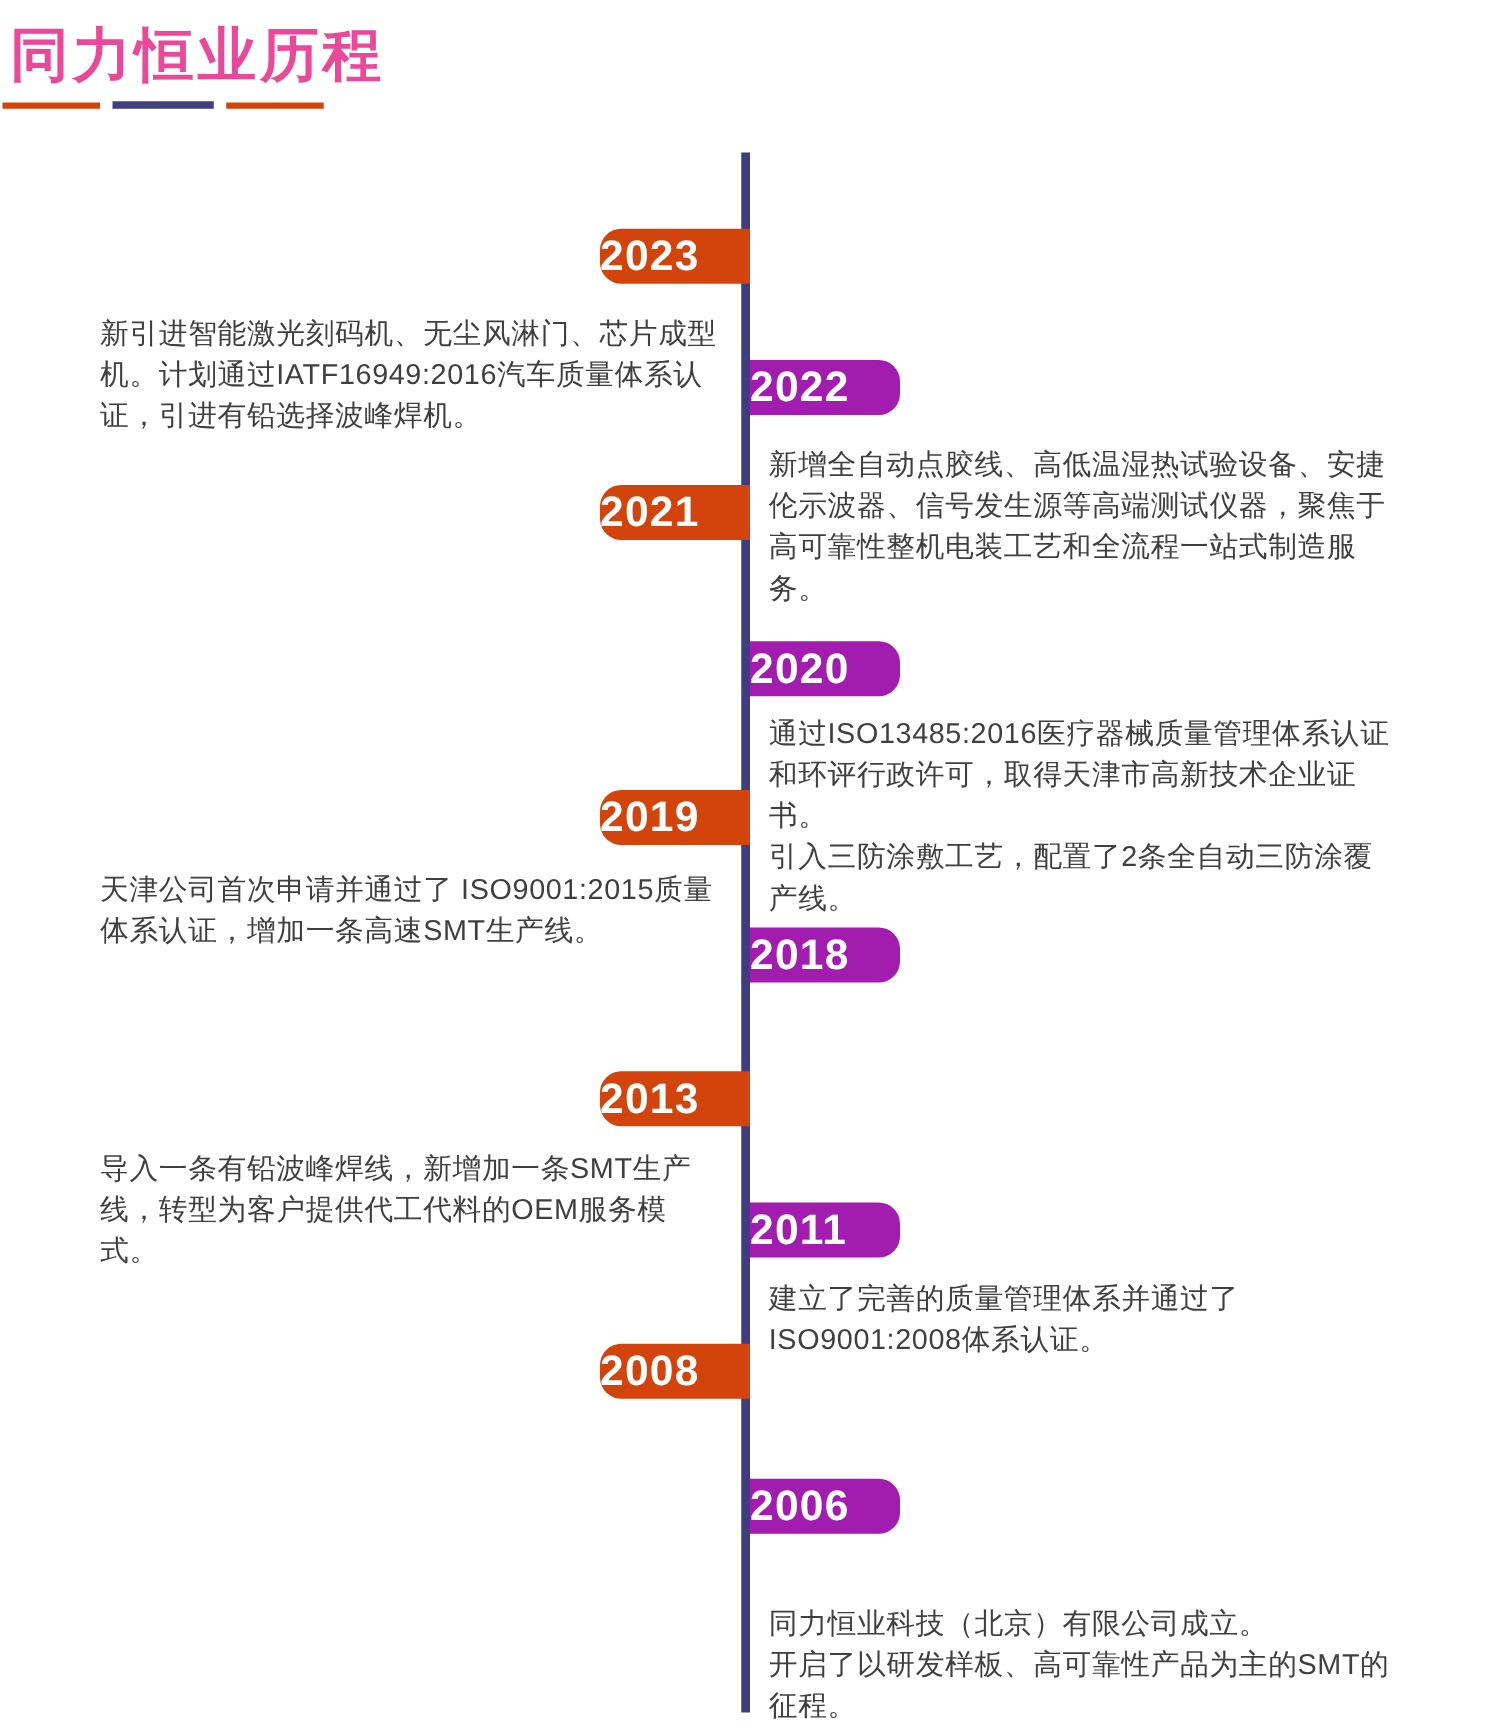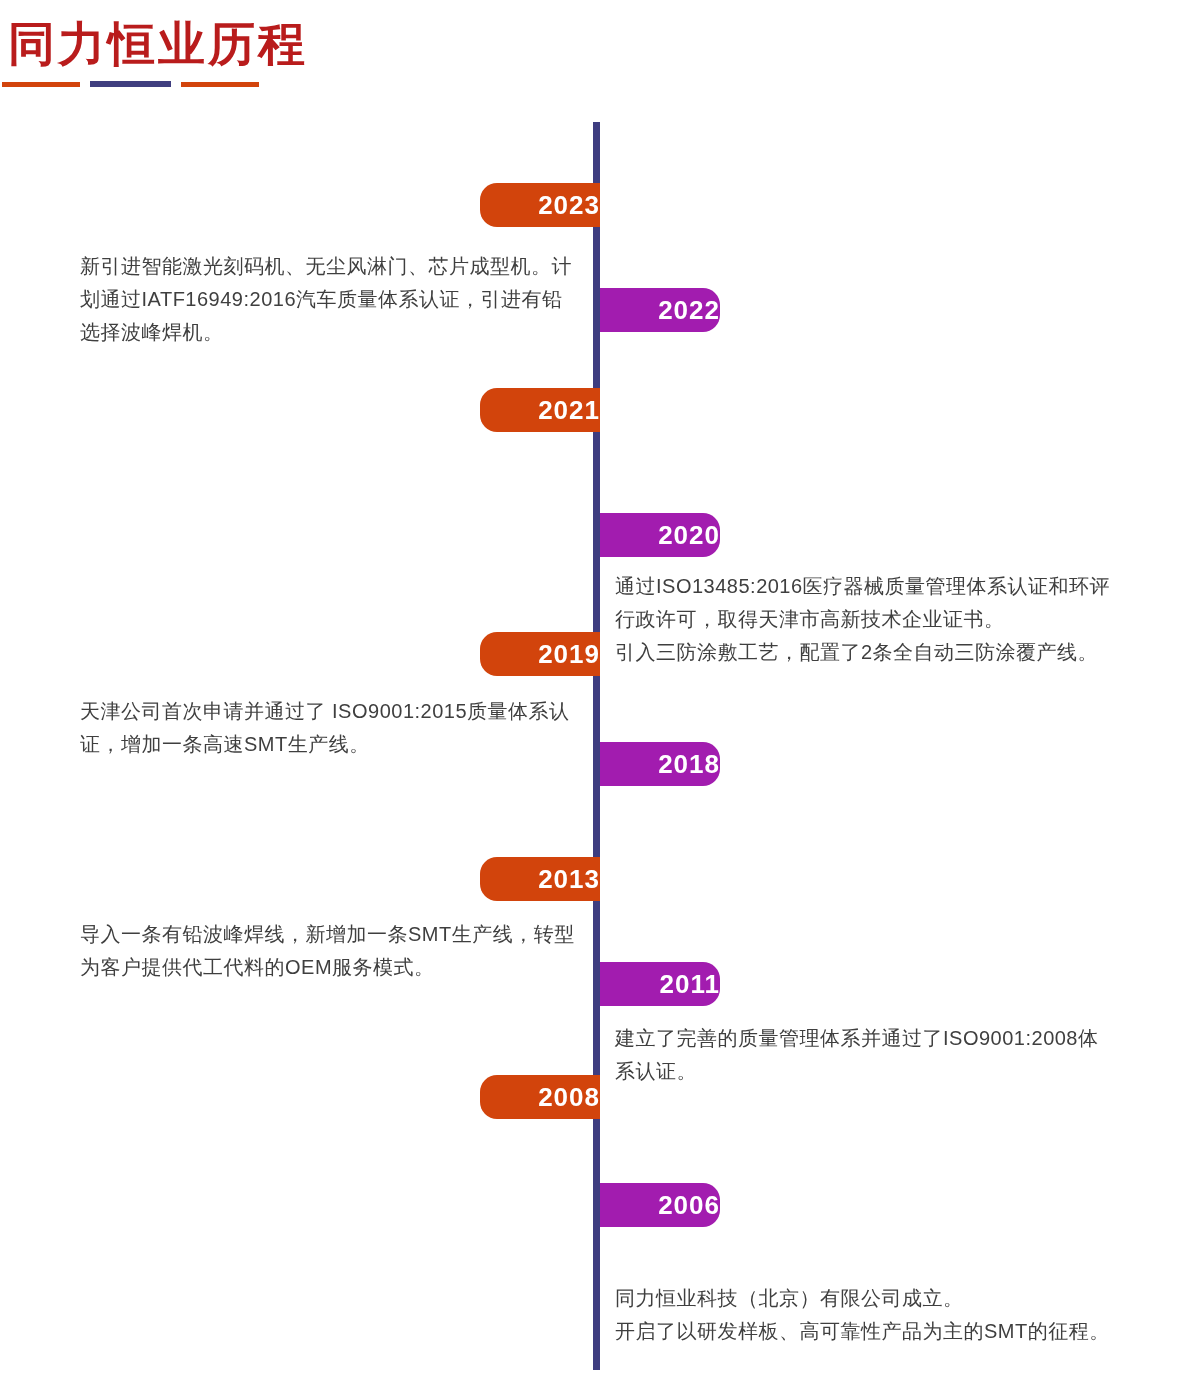--- a/index.html
+++ b/index.html
@@ -15,21 +15,21 @@
   }
 
   
   .page-title {
     position: absolute;
     left: 8px;
     top: 16px;
     font-size: 47px;
     font-weight: 900;
     letter-spacing: 3px;
-    color: #b91c1c;
+    color: #ec4899;
     line-height: 1.2;
   }
   .title-underline {
     position: absolute;
     left: 2px;
     top: 81px;
     display: flex;
     align-items: center;
     gap: 10px;
   }
@@ -46,24 +46,24 @@
     height: 1248px;
     background: #3e3d80;
   }
 
   
   .badge {
     position: absolute;
     height: 44px;
     width: 120px;
     color: #ffffff;
-    font-size: 26px;
+    font-size: 34px;
     font-weight: bold;
     line-height: 44px;
-    text-align: right;
+    text-align: left;
     letter-spacing: 1px;
   }
   .badge.left {
     left: 480px;
     background: #d2440c;
     border-radius: 17px 0 0 17px;
   }
   .badge.right {
     left: 600px;
     background: #a21caf;
@@ -76,21 +76,21 @@
   .b4 { top: 632px; }
   .b5 { top: 742px; }
   .b6 { top: 857px; }
   .b7 { top: 962px; }
   .b8 { top: 1075px; }
   .b9 { top: 1183px; }
 
   
   .desc {
     position: absolute;
-    font-size: 20px;
+    font-size: 23px;
     line-height: 33px;
     color: #3f3f3f;
     white-space: pre-line;
     letter-spacing: 0.5px;
   }
   .desc.left-col  { left: 80px;  width: 498px; }
   .desc.right-col { left: 615px; width: 502px; }
   .t0 { top: 250px; }
   .t1 { top: 355px; }
   .t2 { top: 448px; }
@@ -114,20 +114,21 @@
     <span class="seg purple"></span>
     <span class="seg orange"></span>
   </div>
 
   <div class="timeline-line"></div>
 
   <div class="badge left b0">2023</div>
   <p class="desc left-col t0">新引进智能激光刻码机、无尘风淋门、芯片成型机。计划通过IATF16949:2016汽车质量体系认证，引进有铅选择波峰焊机。</p>
 
   <div class="badge right b1">2022</div>
+  <p class="desc right-col t1">新增全自动点胶线、高低温湿热试验设备、安捷伦示波器、信号发生源等高端测试仪器，聚焦于高可靠性整机电装工艺和全流程一站式制造服务。</p>
 
   <div class="badge left b2">2021</div>
 
   <div class="badge right b3">2020</div>
   <p class="desc right-col t3">通过ISO13485:2016医疗器械质量管理体系认证和环评行政许可，取得天津市高新技术企业证书。
 引入三防涂敷工艺，配置了2条全自动三防涂覆产线。</p>
 
   <div class="badge left b4">2019</div>
   <p class="desc left-col t4">天津公司首次申请并通过了 ISO9001:2015质量体系认证，增加一条高速SMT生产线。</p>
 

